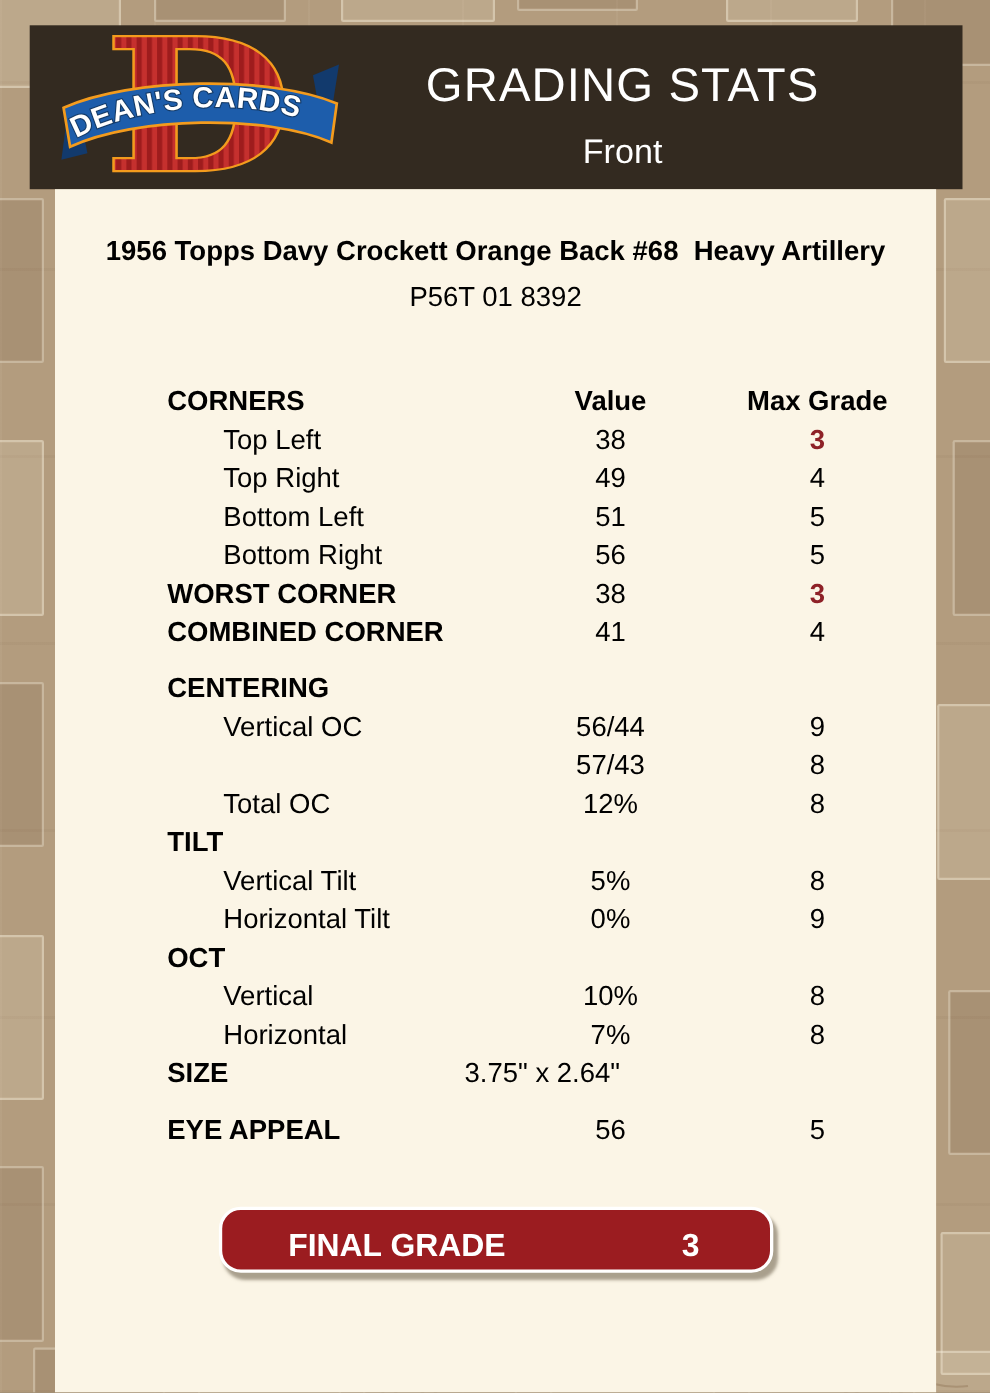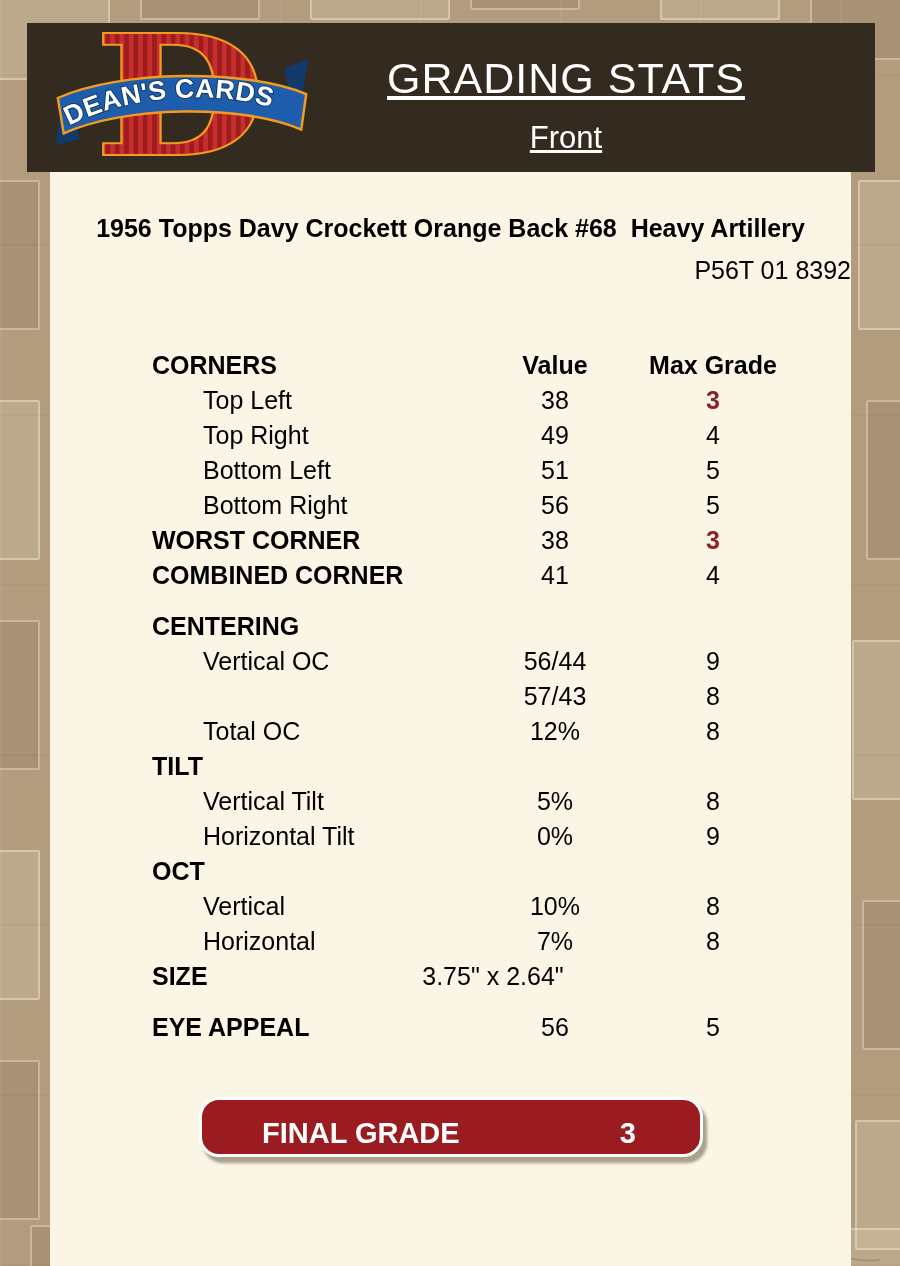--- a/index.html
+++ b/index.html
@@ -20,39 +20,39 @@
   .bgcard{position:absolute;border:2px solid rgba(247,240,222,.40);border-radius:2px;}
   .bgcard.light{background:rgba(246,238,220,.14);}
   .bgcard.dark{background:rgba(80,52,25,.10);}
   .squiggle{position:absolute;opacity:.5;}
 
   
   .topbar{position:absolute;left:27px;top:23px;width:848px;height:149px;
           background:var(--header-bg);}
   .logo{position:absolute;left:26px;top:6px;width:258px;height:138px;}
   .titles{position:absolute;left:300px;right:70px;top:30px;text-align:center;
-          color:var(--header-text);text-decoration:underline;}
+          color:var(--header-text);}
   .main-title{font-size:43px;letter-spacing:1px;line-height:50px;}
   .sub-title{font-size:31px;line-height:38px;margin-top:16px;}
 
   
   .panel{position:absolute;left:50px;top:172px;width:801px;height:1190px;
          background:var(--panel-bg);color:var(--body-text);}
   .card-title{margin:38px auto 0;max-width:712px;font-size:25px;font-weight:bold;
               line-height:37px;text-align:center;white-space:pre-wrap;}
-  .card-code{margin-top:9px;font-size:25px;text-align:right;}
+  .card-code{margin-top:9px;font-size:25px;text-align:center;}
 
   
   .stats{position:absolute;top:176px;left:0;width:100%;}
   .row{position:relative;height:35px;font-size:25px;line-height:35px;}
   .row.gap{margin-top:16px;}
   .row .c-label{position:absolute;left:153px;white-space:nowrap;}
   .row.section .c-label,.row.header .c-label{left:102px;font-weight:bold;}
   .row .c-value{position:absolute;left:422px;width:166px;text-align:center;}
-  .row .c-max{position:absolute;left:588px;width:150px;text-align:center;}
+  .row .c-max{position:absolute;left:618px;width:150px;text-align:center;}
   .row.header .c-value,.row.header .c-max{font-weight:bold;}
   .row .c-max.red{color:var(--grade-red);font-weight:bold;}
   .row .c-value.shift{transform:translateX(-62px);}
 
   
   .final-grade{position:absolute;left:149px;top:925px;width:504px;height:60px;
     background:var(--accent-red);border:3px solid #ffffff;border-radius:20px;
     box-shadow:4px 6px 3px rgba(125,114,94,.65);
     display:flex;align-items:center;justify-content:space-between;
     padding:12px 64px 0 60px;color:#ffffff;font-weight:bold;font-size:29px;}

